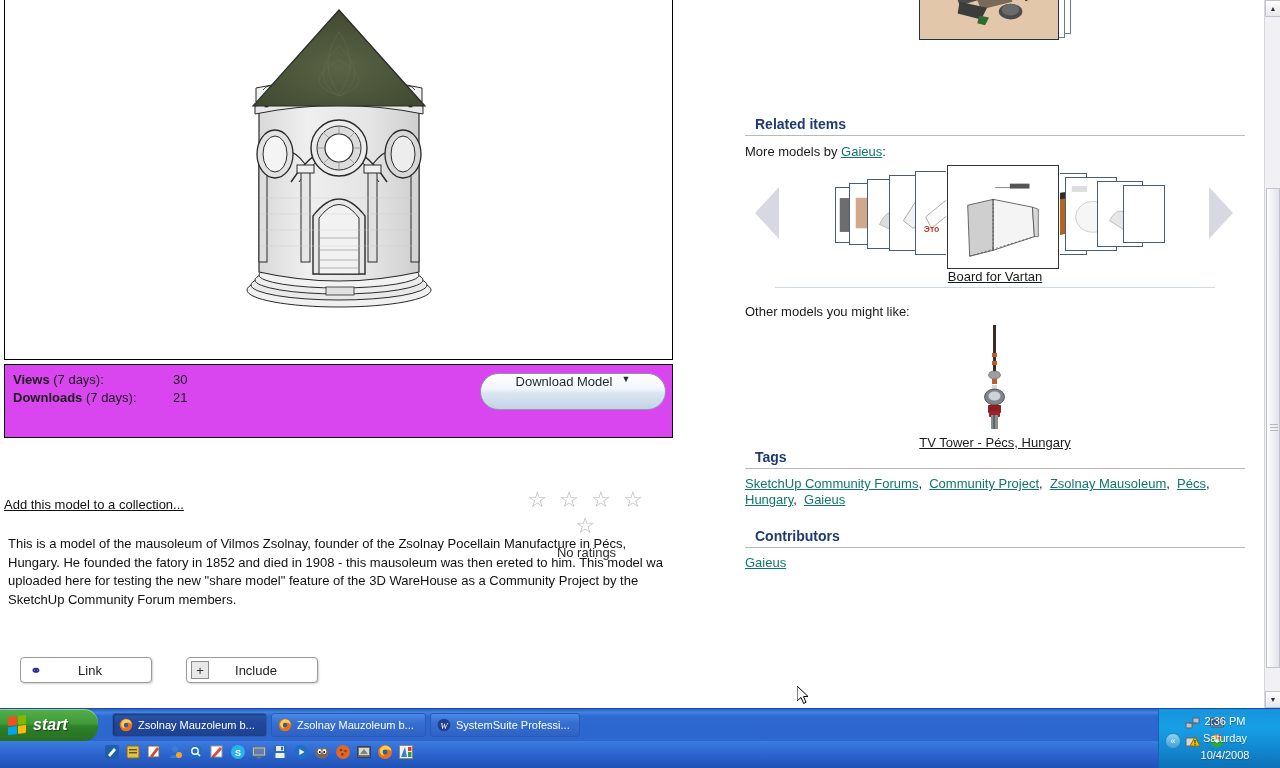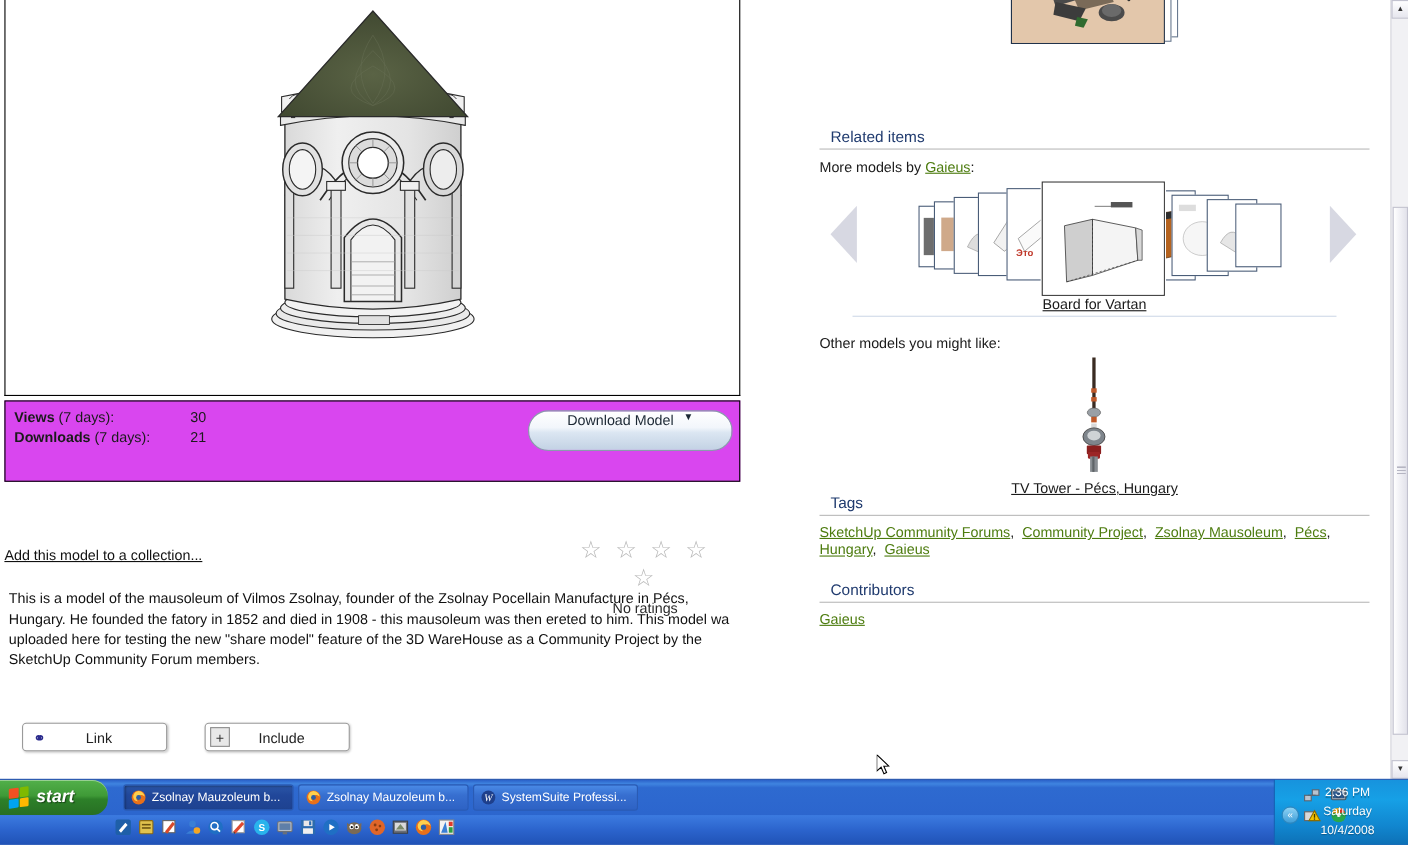--- a/index.html
+++ b/index.html
@@ -187,27 +187,27 @@
     overflow: hidden;
   }
   .fav-caption {
     margin-top: 6px;
     font-size: 13px; color: #1a1a1a;
     text-decoration: underline; cursor: pointer;
     display: inline-block;
   }
 
   .sec-head {
-    font-size: 14px; font-weight: normal; color: #1f3a6e;
+    font-size: 14px; font-weight: bold; color: #1f3a6e;
     margin: 0 0 3px 0;
     padding-left: 10px;
   }
   .sec-rule { height: 1px; background: #b9b9b9; width: 100%; }
   .sec-sub { font-size: 13px; color: #1a1a1a; margin-top: 8px; }
-  .inline-link { text-decoration: underline; color: #4d7c0f; cursor: pointer; }
+  .inline-link { text-decoration: underline; color: #0f766e; cursor: pointer; }
 
   
   .carousel {
     position: relative;
     height: 120px;
     margin-top: 6px;
   }
   .car-arrow {
     position: absolute; top: 22px;
     width: 0; height: 0;

